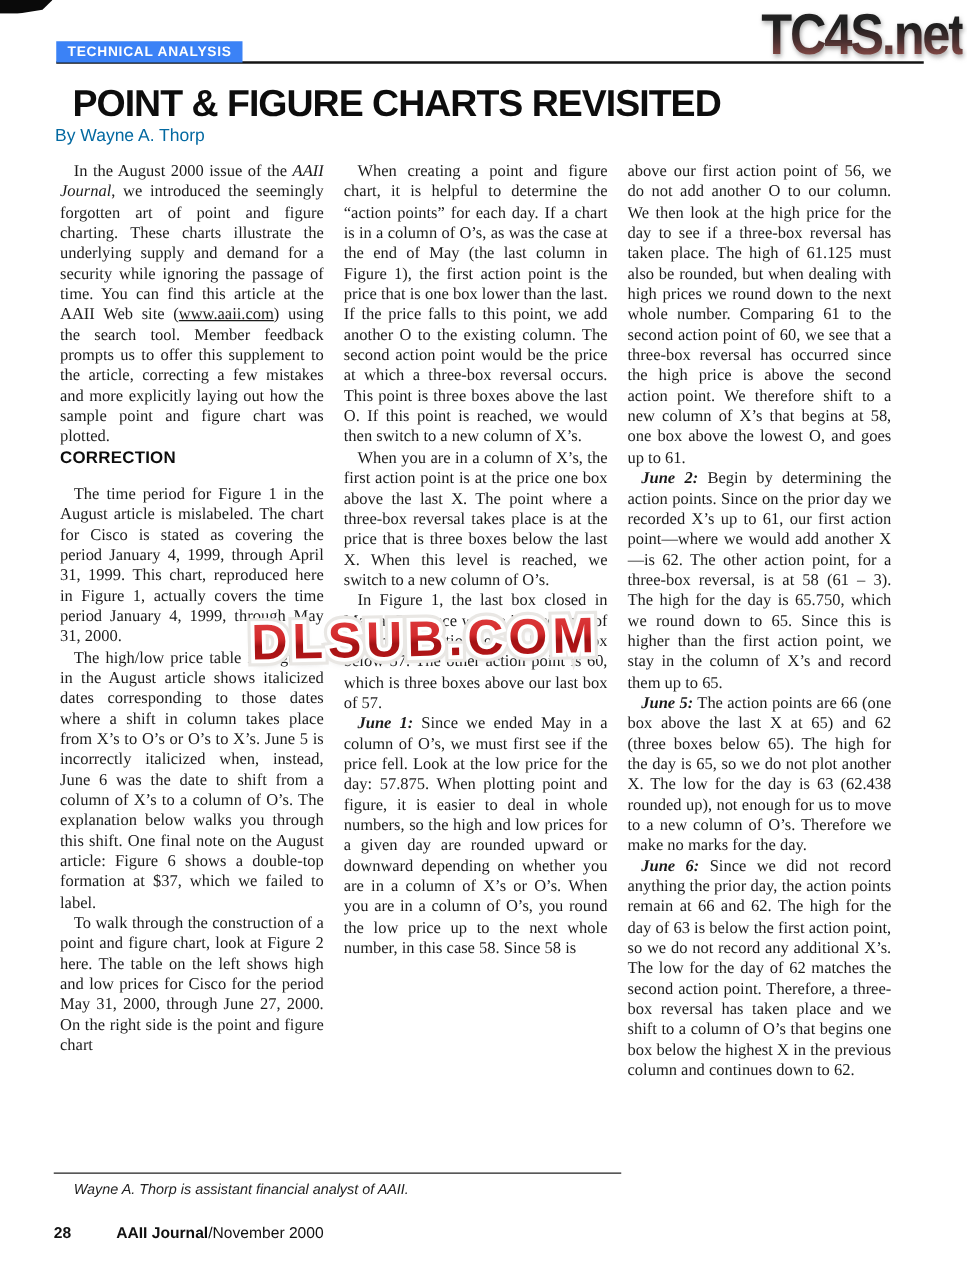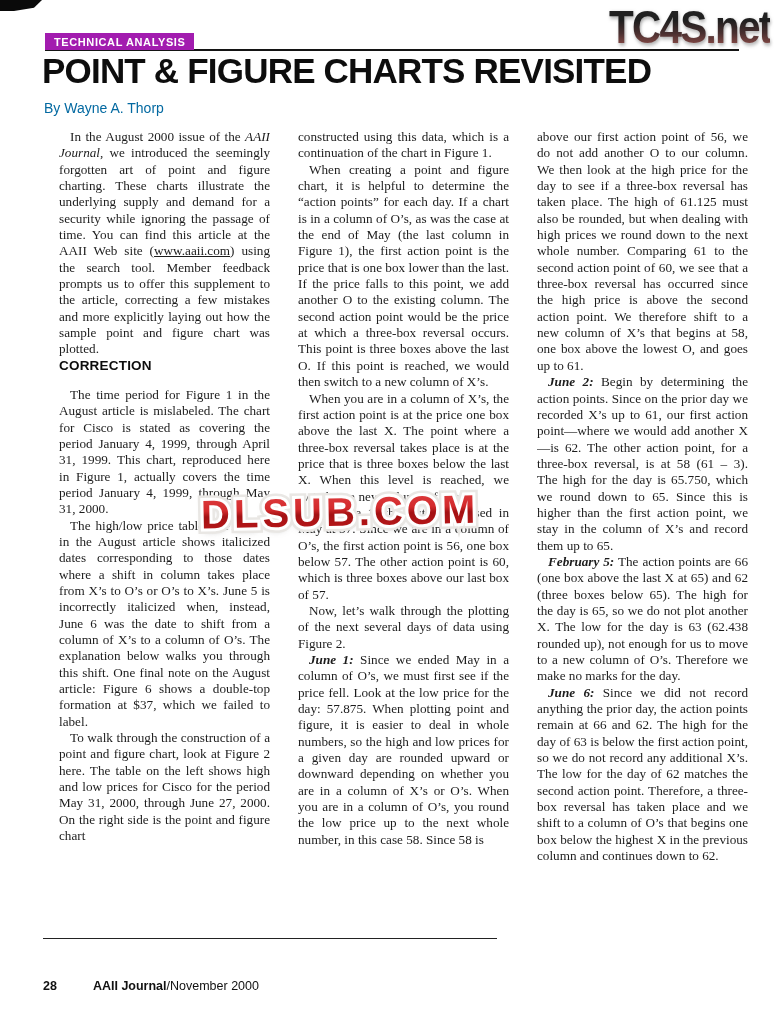--- a/index.html
+++ b/index.html
@@ -14,32 +14,32 @@
   .tc4s{position:absolute;top:0px;right:4px;font-family:"Liberation Sans",sans-serif;
         font-weight:bold;font-size:46px;letter-spacing:-2px;
         transform:scaleX(0.88);transform-origin:right top;
         background:linear-gradient(180deg,#262626 0%,#1f1f1f 38%,#4a3030 62%,#8a4b47 85%,#9c5b55 100%);
         -webkit-background-clip:text;background-clip:text;color:transparent;
         filter:drop-shadow(1px 2px 2px rgba(90,90,90,0.55));}
 
   
   .banner-row{position:absolute;left:45px;top:32px;width:694px;height:17px;
         border-bottom:2px solid #141414;}
-  .banner-label{position:absolute;left:0;bottom:-1px;background:#a21caf;color:#ffffff;
+  .banner-label{position:absolute;left:0;bottom:-1px;background:#3b82f6;color:#ffffff;
         font-family:"Liberation Sans",sans-serif;font-weight:bold;font-size:11px;
         letter-spacing:0.6px;padding:3px 9px 2px 9px;white-space:nowrap;}
 
-  .title{position:absolute;left:42px;top:51px;margin:0;font-family:"Liberation Sans",sans-serif;
-        font-weight:bold;font-size:35px;letter-spacing:-0.8px;color:#0d0d0d;white-space:nowrap;}
+  .title{position:absolute;left:42px;top:51px;margin:16px;font-family:"Liberation Sans",sans-serif;
+        font-weight:bold;font-size:30px;letter-spacing:-0.8px;color:#0d0d0d;white-space:nowrap;}
   .byline{position:absolute;left:44px;top:100px;font-family:"Liberation Sans",sans-serif;
         font-size:14px;color:#0369a1;}
 
   
-  .columns{position:absolute;left:59px;top:129px;width:690px;height:818px;
-        display:grid;grid-template-columns:211px 211px 211px;column-gap:28px;overflow:hidden;}
+  .columns{position:absolute;left:48px;top:129px;width:690px;height:818px;
+        display:grid;grid-template-columns:211px 211px 211px;column-gap:16px;overflow:hidden;}
   .col{overflow:hidden;}
   .para{margin:0;font-size:13.2px;line-height:16.35px;text-align:justify;color:#1c1c1c;}
   .para.indent{text-indent:11px;}
   .subhead{margin:0 0 14px 0;font-family:"Liberation Sans",sans-serif;font-size:13.5px;
         font-weight:bold;color:#0d0d0d;letter-spacing:0.2px;}
   .seg-i{font-style:italic;}
   .seg-bi{font-style:italic;font-weight:bold;}
   .seg-u{text-decoration:underline;}
 
   
@@ -90,36 +90,35 @@
 
   <div class="columns">
     <div class="col">
         <p class="para indent"><span>In the August 2000 issue of the </span><span class="seg-i">AAII Journal</span><span>, we introduced the seemingly forgotten art of point and figure charting. These charts illus­trate the underlying supply and demand for a security while ignoring the passage of time. You can find this article at the AAII Web site (</span><span class="seg-u">www.aaii.com</span><span>) using the search tool. Member feedback prompts us to offer this supplement to the article, correcting a few mistakes and more explicitly laying out how the sample point and figure chart was plotted.</span></p>
         <h3 class="subhead">CORRECTION</h3>
         <p class="para indent"><span>The time period for Figure 1 in the August article is mislabeled. The chart for Cisco is stated as covering the period January 4, 1999, through April 31, 1999. This chart, repro­duced here in Figure 1, actually covers the time period January 4, 1999, through May 31, 2000.</span></p>
         <p class="para indent"><span>The high/low price table in Figure 2 in the August article shows italicized dates corresponding to those dates where a shift in column takes place from X’s to O’s or O’s to X’s. June 5 is incorrectly italicized when, instead, June 6 was the date to shift from a column of X’s to a column of O’s. The explanation below walks you through this shift. One final note on the August article: Figure 6 shows a double-top forma­tion at $37, which we failed to label.</span></p>
         <p class="para indent"><span>To walk through the construction of a point and figure chart, look at Figure 2 here. The table on the left shows high and low prices for Cisco for the period May 31, 2000, through June 27, 2000. On the right side is the point and figure chart</span></p>
       </div>
     <div class="col">
-        <p class="para"><span>constructed using this data, which is a continuation of the chart in Figure 1.</span></p>
         <p class="para indent"><span>When creating a point and figure chart, it is helpful to determine the “action points” for each day. If a chart is in a column of O’s, as was the case at the end of May (the last column in Figure 1), the first action point is the price that is one box lower than the last. If the price falls to this point, we add another O to the existing column. The second action point would be the price at which a three-box reversal occurs. This point is three boxes above the last O. If this point is reached, we would then switch to a new column of X’s.</span></p>
         <p class="para indent"><span>When you are in a column of X’s, the first action point is at the price one box above the last X. The point where a three-box reversal takes place is at the price that is three boxes below the last X. When this level is reached, we switch to a new column of O’s.</span></p>
         <p class="para indent"><span>In Figure 1, the last box closed in May at 57. Since we are in a column of O’s, the first action point is 56, one box below 57. The other action point is 60, which is three boxes above our last box of 57.</span></p>
-        <p class="para indent"><span>Now, let’s walk through the plotting of the next several days of data using Figure 2.</span></p>
         <p class="para indent"><span class="seg-bi">June 1:</span><span> Since we ended May in a column of O’s, we must first see if the price fell. Look at the low price for the day: 57.875. When plotting point and figure, it is easier to deal in whole numbers, so the high and low prices for a given day are rounded upward or downward depending on whether you are in a column of X’s or O’s. When you are in a column of O’s, you round the low price up to the next whole number, in this case 58. Since 58 is</span></p>
       </div>
     <div class="col">
         <p class="para"><span>above our first action point of 56, we do not add another O to our column. We then look at the high price for the day to see if a three-box reversal has taken place. The high of 61.125 must also be rounded, but when dealing with high prices we round down to the next whole number. Comparing 61 to the second action point of 60, we see that a three-box reversal has oc­curred since the high price is above the second action point. We there­fore shift to a new column of X’s that begins at 58, one box above the lowest O, and goes up to 61.</span></p>
         <p class="para indent"><span class="seg-bi">June 2:</span><span> Begin by determining the action points. Since on the prior day we recorded X’s up to 61, our first action point—where we would add another X—is 62. The other action point, for a three-box reversal, is at 58 (61 – 3). The high for the day is 65.750, which we round down to 65. Since this is higher than the first action point, we stay in the column of X’s and record them up to 65.</span></p>
-        <p class="para indent"><span class="seg-bi">February 5:</span><span> The action points are 66 (one box above the last X at 65) and 62 (three boxes below 65). The high for the day is 65, so we do not plot another X. The low for the day is 63 (62.438 rounded up), not enough for us to move to a new column of O’s. Therefore we make no marks for the day.</span></p>
+        <p class="para indent"><span class="seg-bi">June 5:</span><span> The action points are 66 (one box above the last X at 65) and 62 (three boxes below 65). The high for the day is 65, so we do not plot another X. The low for the day is 63 (62.438 rounded up), not enough for us to move to a new column of O’s. Therefore we make no marks for the day.</span></p>
         <p class="para indent"><span class="seg-bi">June 6:</span><span> Since we did not record anything the prior day, the action points remain at 66 and 62. The high for the day of 63 is below the first action point, so we do not record any additional X’s. The low for the day of 62 matches the second action point. Therefore, a three-box reversal has taken place and we shift to a column of O’s that begins one box below the highest X in the previous column and continues down to 62.</span></p>
       </div>
   </div>
 
   <div class="credit-rule"></div>
+  <div class="credit">Wayne A. Thorp is assistant financial analyst of AAII.</div>
 
   <div class="pagefoot">
     <span class="pagenum">28</span><span class="journal"><b>AAII Journal</b><span>/November 2000</span></span>
   </div>
 
   <div class="wm-stack dlsub">
     <span class="wm-layer wm-glow">DLSUB.COM</span>
     <span class="wm-layer wm-white">DLSUB.COM</span>
     <span class="wm-layer wm-red">DLSUB.COM</span>
   </div>

